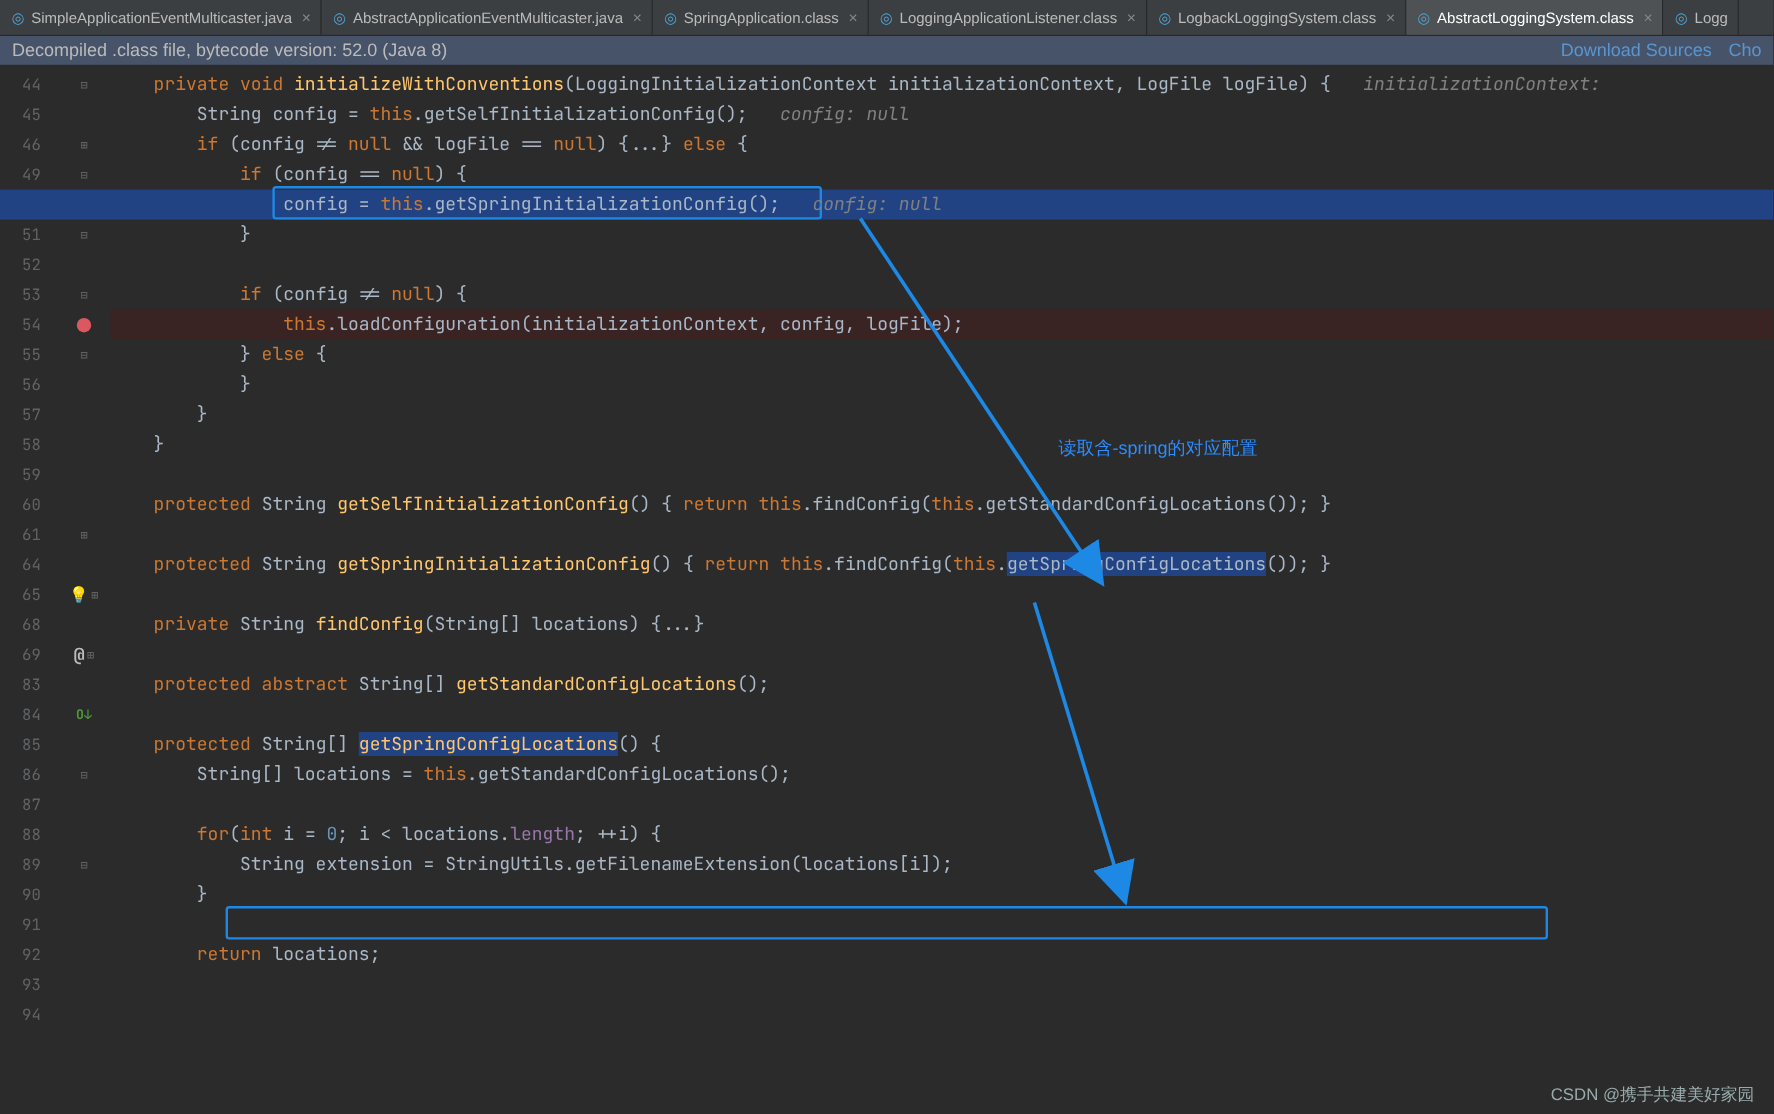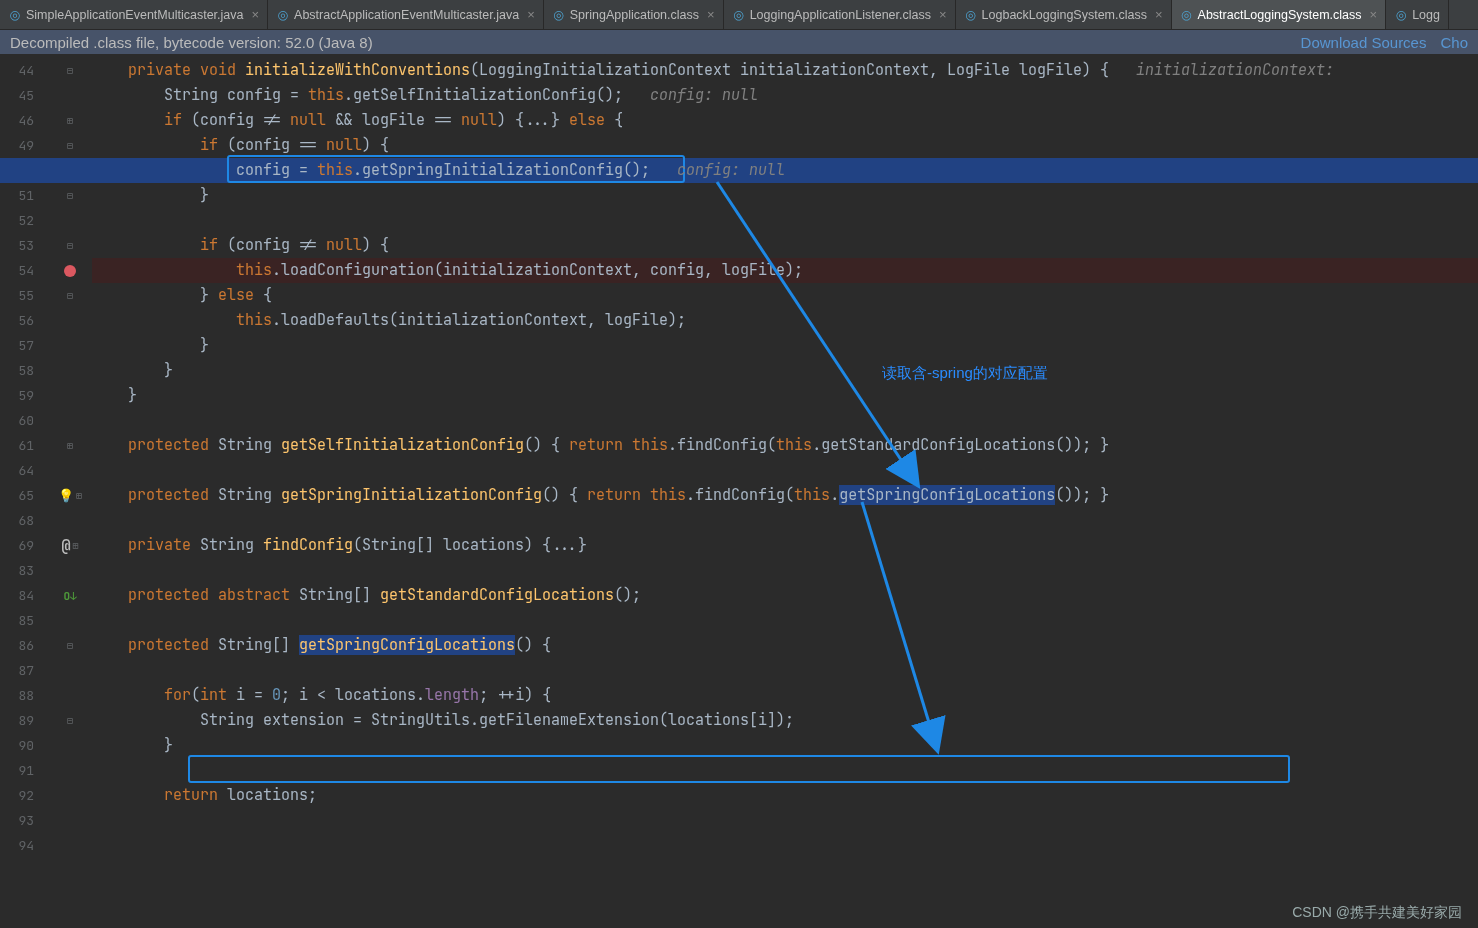--- a/index.html
+++ b/index.html
@@ -191,34 +191,34 @@
 <pre class="row"><span>    </span><span class="kw">private void </span><span class="mth">initializeWithConventions</span><span>(LoggingInitializationContext initializationContext, LogFile logFile) {   </span><span class="cmt">initializationContext:</span></pre>
 <pre class="row"><span>        String config = </span><span class="kw">this</span><span>.getSelfInitializationConfig();   </span><span class="cmt">config: null</span></pre>
 <pre class="row"><span>        </span><span class="kw">if </span><span>(config != </span><span class="kw">null </span><span>&amp;&amp; logFile == </span><span class="kw">null</span><span>) {...} </span><span class="kw">else </span><span>{</span></pre>
 <pre class="row"><span>            </span><span class="kw">if </span><span>(config == </span><span class="kw">null</span><span>) {</span></pre>
 <pre class="row" style="position:relative;z-index:1"><span>                config = </span><span class="kw">this</span><span>.getSpringInitializationConfig();   </span><span class="cmt">config: null</span></pre>
 <pre class="row"><span>            }</span></pre>
 <pre class="row"><span></span></pre>
 <pre class="row"><span>            </span><span class="kw">if </span><span>(config != </span><span class="kw">null</span><span>) {</span></pre>
 <pre class="row bp-line"><span>                </span><span class="kw">this</span><span>.loadConfiguration(initializationContext, config, logFile);</span></pre>
 <pre class="row"><span>            } </span><span class="kw">else </span><span>{</span></pre>
-<pre class="row"><span>                </span><span class="kw">this</span><span>.loadDefaults(initializationContext, logFile);</span></pre>
 <pre class="row"><span>            }</span></pre>
 <pre class="row"><span>        }</span></pre>
 <pre class="row"><span>    }</span></pre>
 <pre class="row"><span></span></pre>
 <pre class="row"><span>    </span><span class="kw">protected </span><span>String </span><span class="mth">getSelfInitializationConfig</span><span>() { </span><span class="kw">return this</span><span>.findConfig(</span><span class="kw">this</span><span>.getStandardConfigLocations()); }</span></pre>
 <pre class="row"><span></span></pre>
 <pre class="row"><span>    </span><span class="kw">protected </span><span>String </span><span class="mth">getSpringInitializationConfig</span><span>() { </span><span class="kw">return this</span><span>.findConfig(</span><span class="kw">this</span><span>.</span><span class="sel">getSpringConfigLocations</span><span>()); }</span></pre>
 <pre class="row"><span></span></pre>
 <pre class="row"><span>    </span><span class="kw">private </span><span>String </span><span class="mth">findConfig</span><span>(String[] locations) {...}</span></pre>
 <pre class="row"><span></span></pre>
 <pre class="row"><span>    </span><span class="kw">protected abstract </span><span>String[] </span><span class="mth">getStandardConfigLocations</span><span>();</span></pre>
 <pre class="row"><span></span></pre>
 <pre class="row"><span>    </span><span class="kw">protected </span><span>String[] </span><span class="mth sel">getSpringConfigLocations</span><span>() {</span></pre>
+<pre class="row"><span>        String[] locations = </span><span class="kw">this</span><span>.getStandardConfigLocations();</span></pre>
 <pre class="row"><span></span></pre>
 <pre class="row"><span>        </span><span class="kw">for</span><span>(</span><span class="kw">int </span><span>i = </span><span class="num">0</span><span>; i &lt; locations.</span><span class="fld">length</span><span>; ++i) {</span></pre>
 <pre class="row"><span>            String extension = StringUtils.getFilenameExtension(locations[i]);</span></pre>
 <pre class="row"><span>        }</span></pre>
 <pre class="row"><span></span></pre>
 <pre class="row"><span>        </span><span class="kw">return </span><span>locations;</span></pre>
 
     <div class="box1" style="top:101px; left:135px; width:458px; height:28px;"></div>
     <div class="box1" style="top:701px; left:96px; width:1102px; height:28px;"></div>
 

